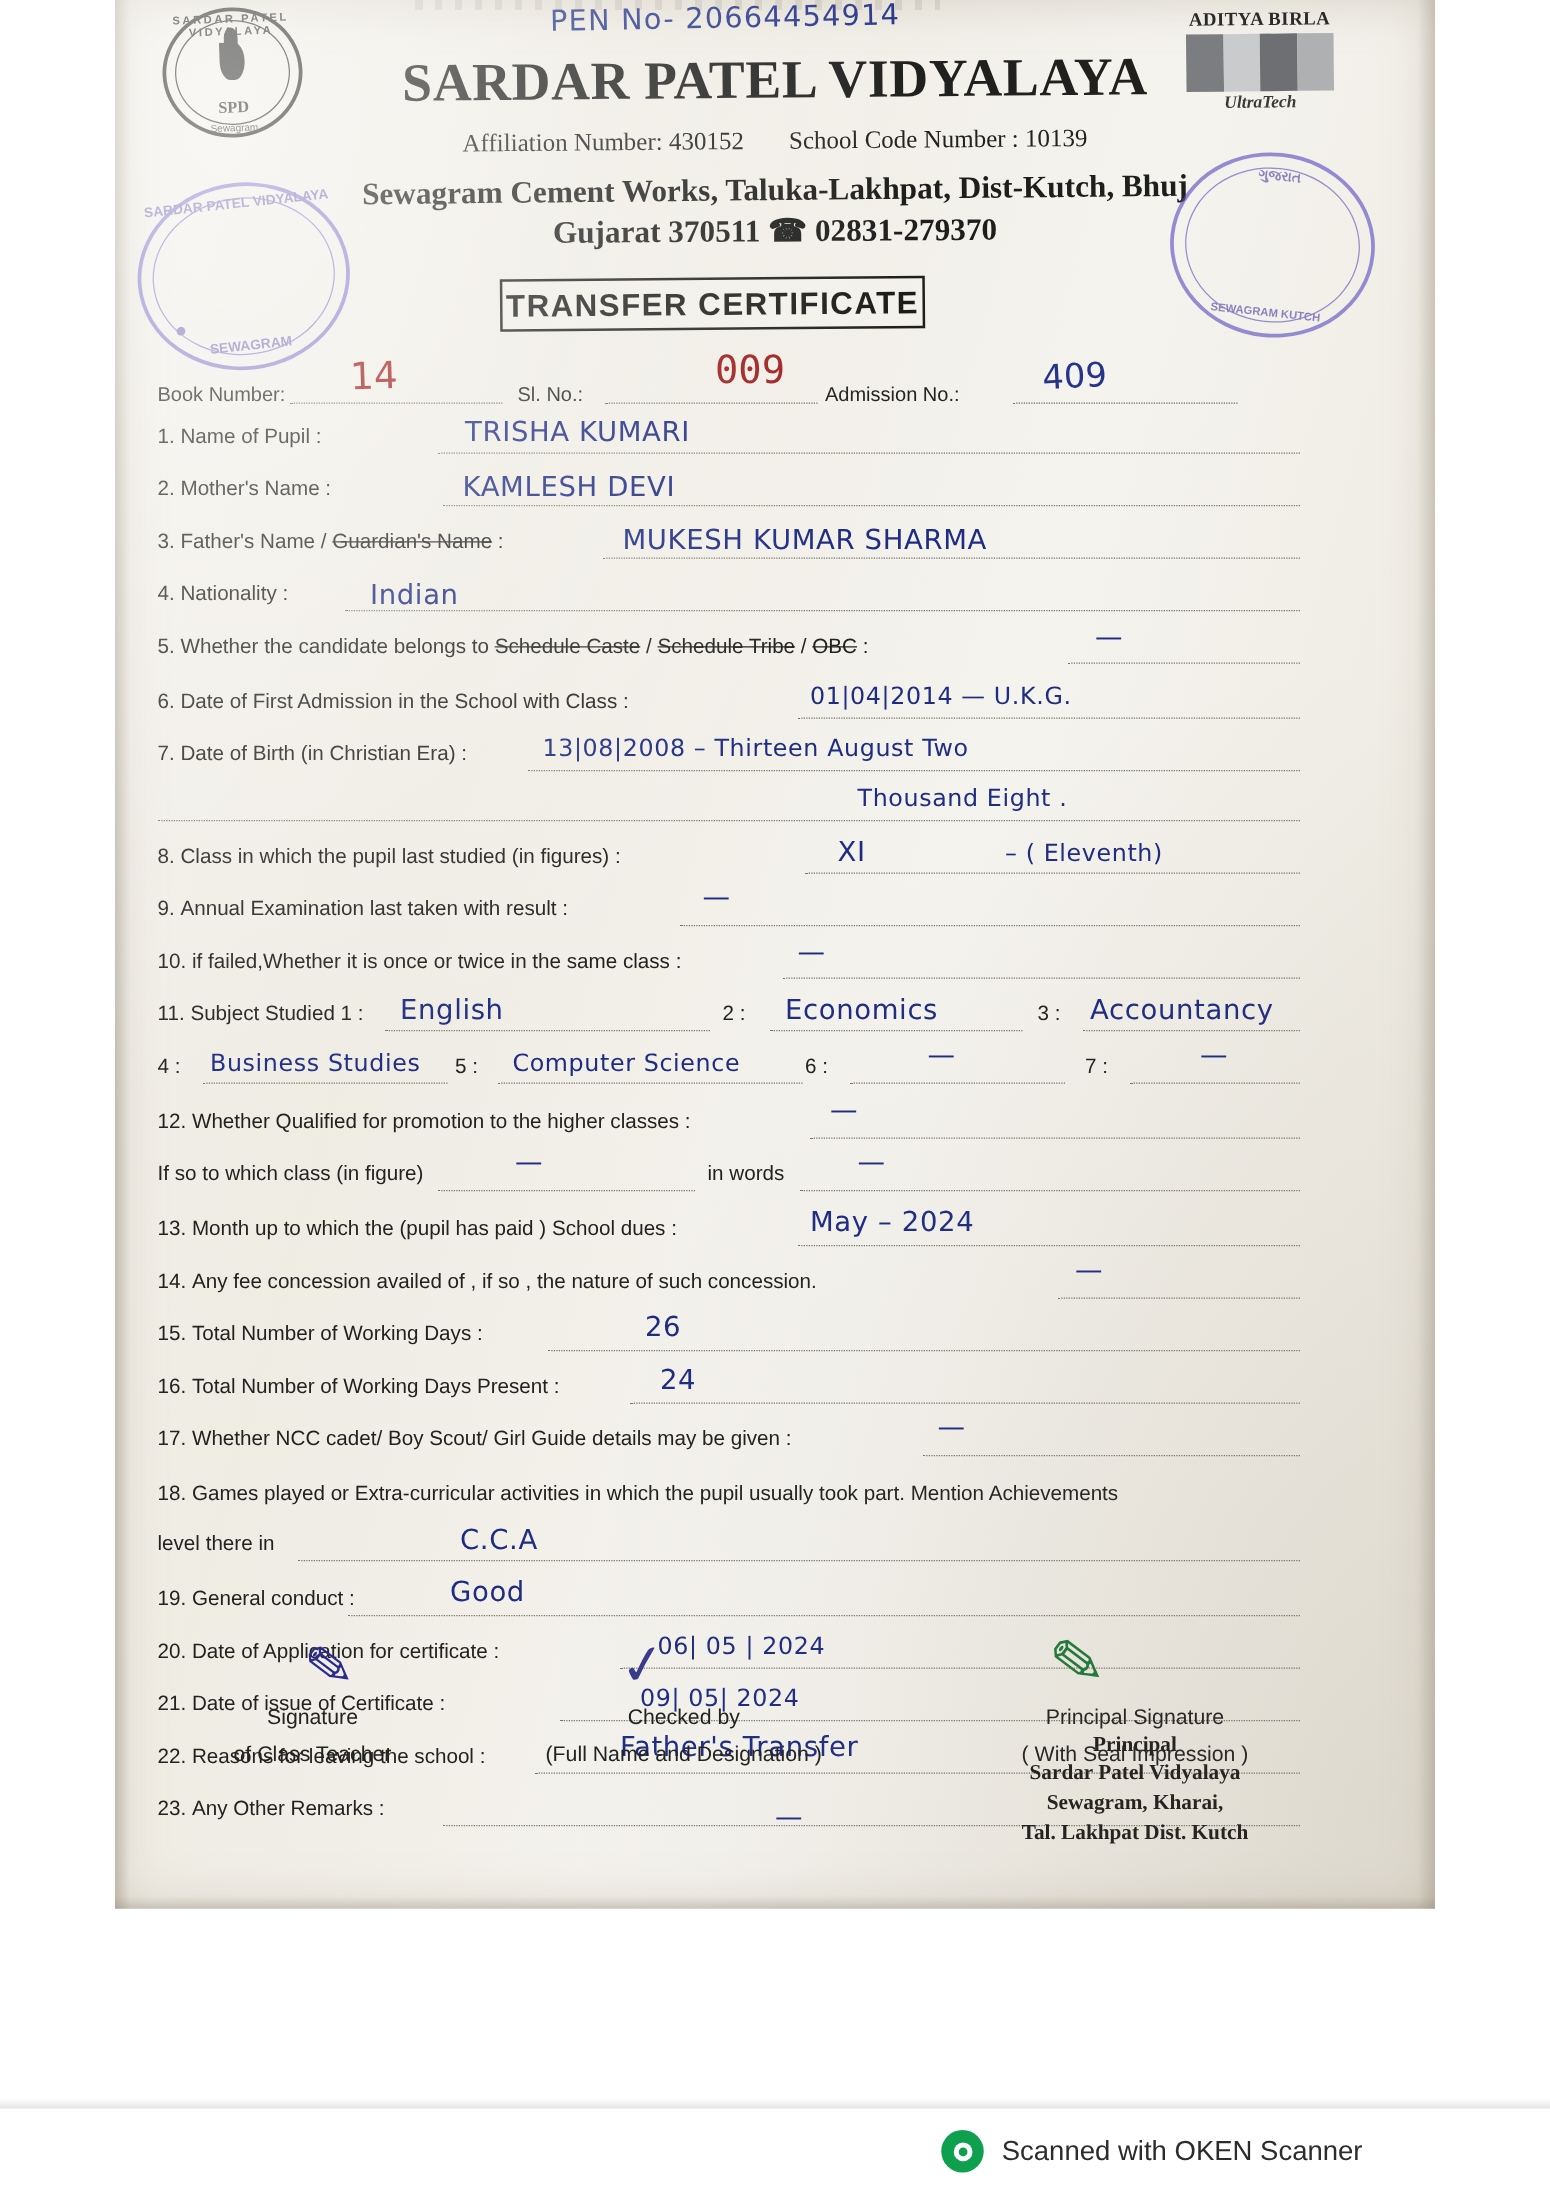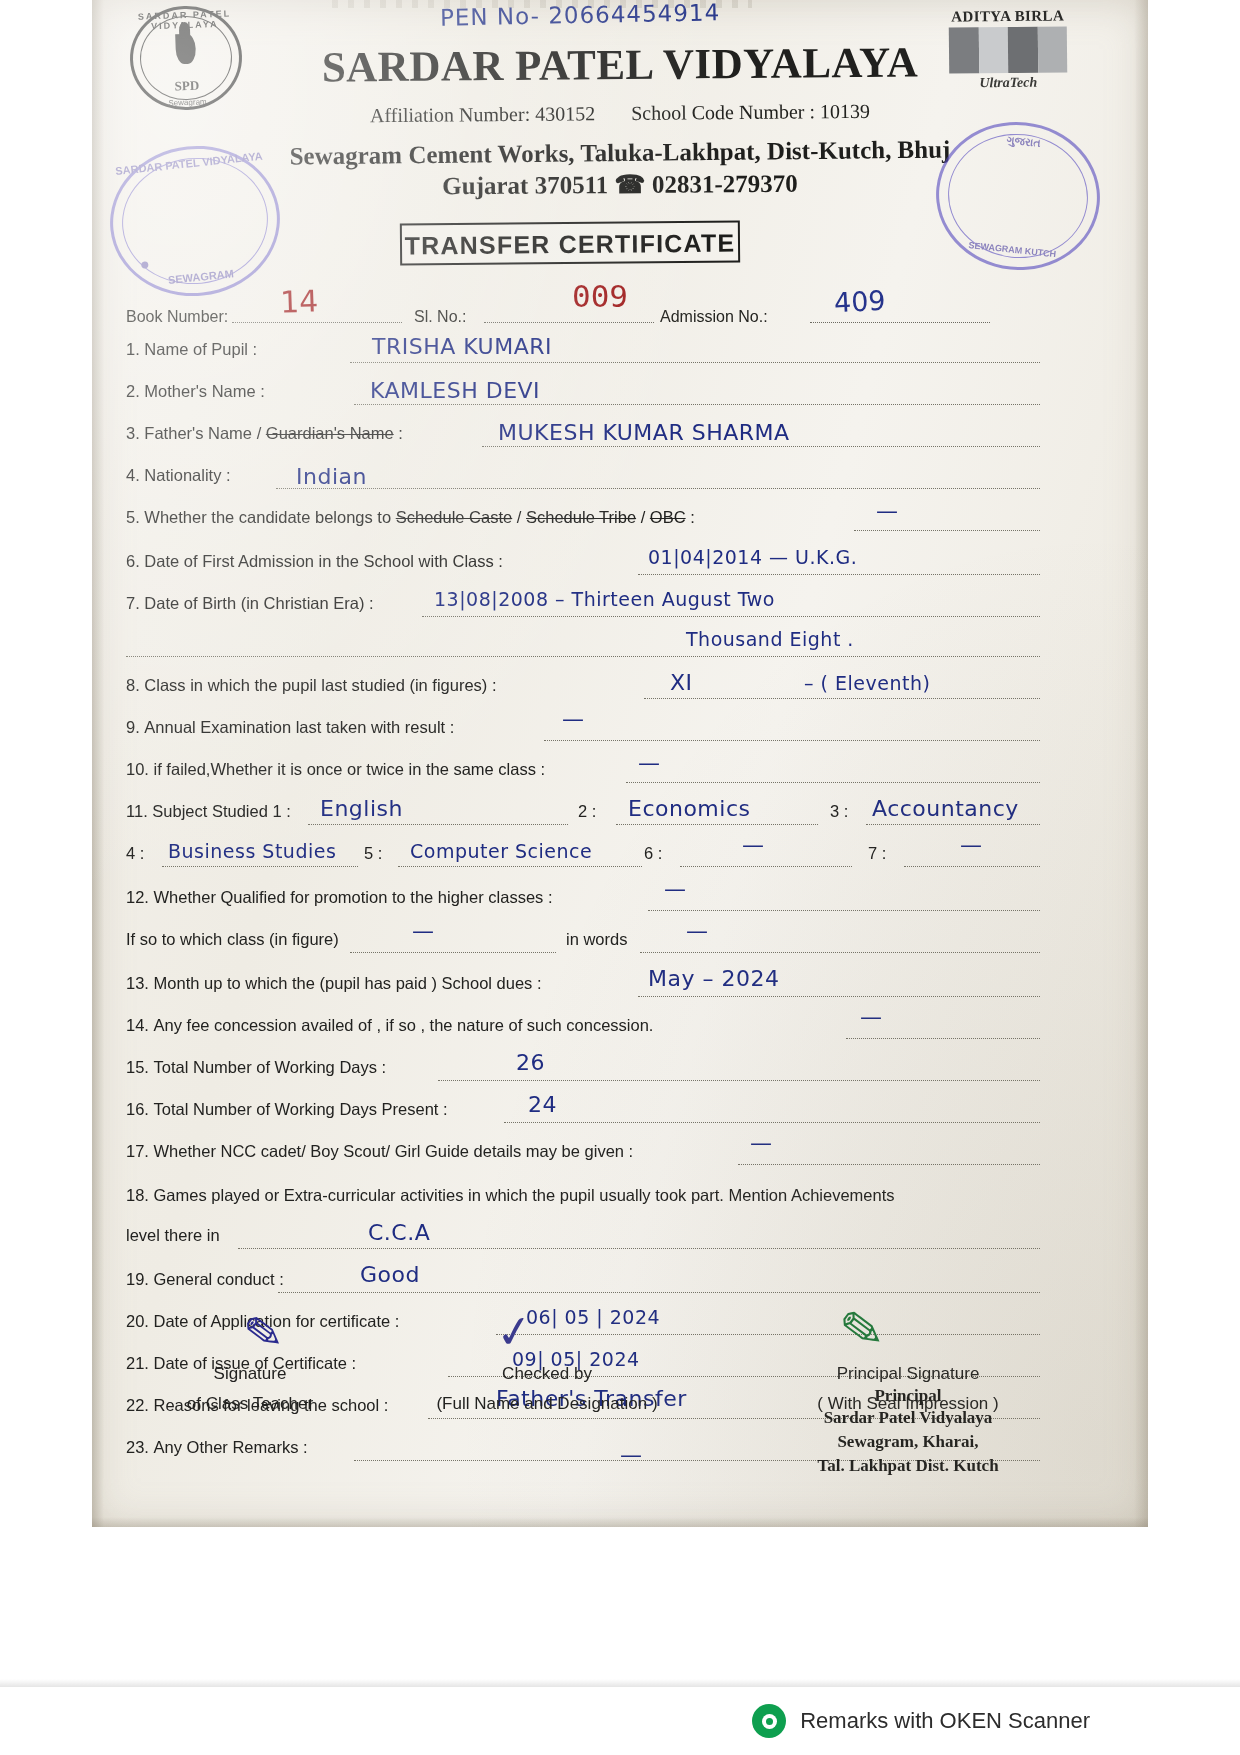--- a/index.html
+++ b/index.html
@@ -507,15 +507,15 @@
     <div class="seal-text" style="left:646px; top:112px; width:340px; font-size:17px;">Sewagram, Kharai,</div>
     <div class="seal-text" style="left:636px; top:136px; width:360px; font-size:17px;">Tal. Lakhpat Dist. Kutch</div>
   </div>
 </div>
 
 <div class="shade-bottom"></div>
 
 <div class="footer">
   <div class="oken-badge">
     <div class="oken-ico"></div>
-    <div class="oken-txt">Remarks with OKEN Scanner</div>
+    <div class="oken-txt">Scanned with OKEN Scanner</div>
   </div>
 </div>
 
 </body></html>

